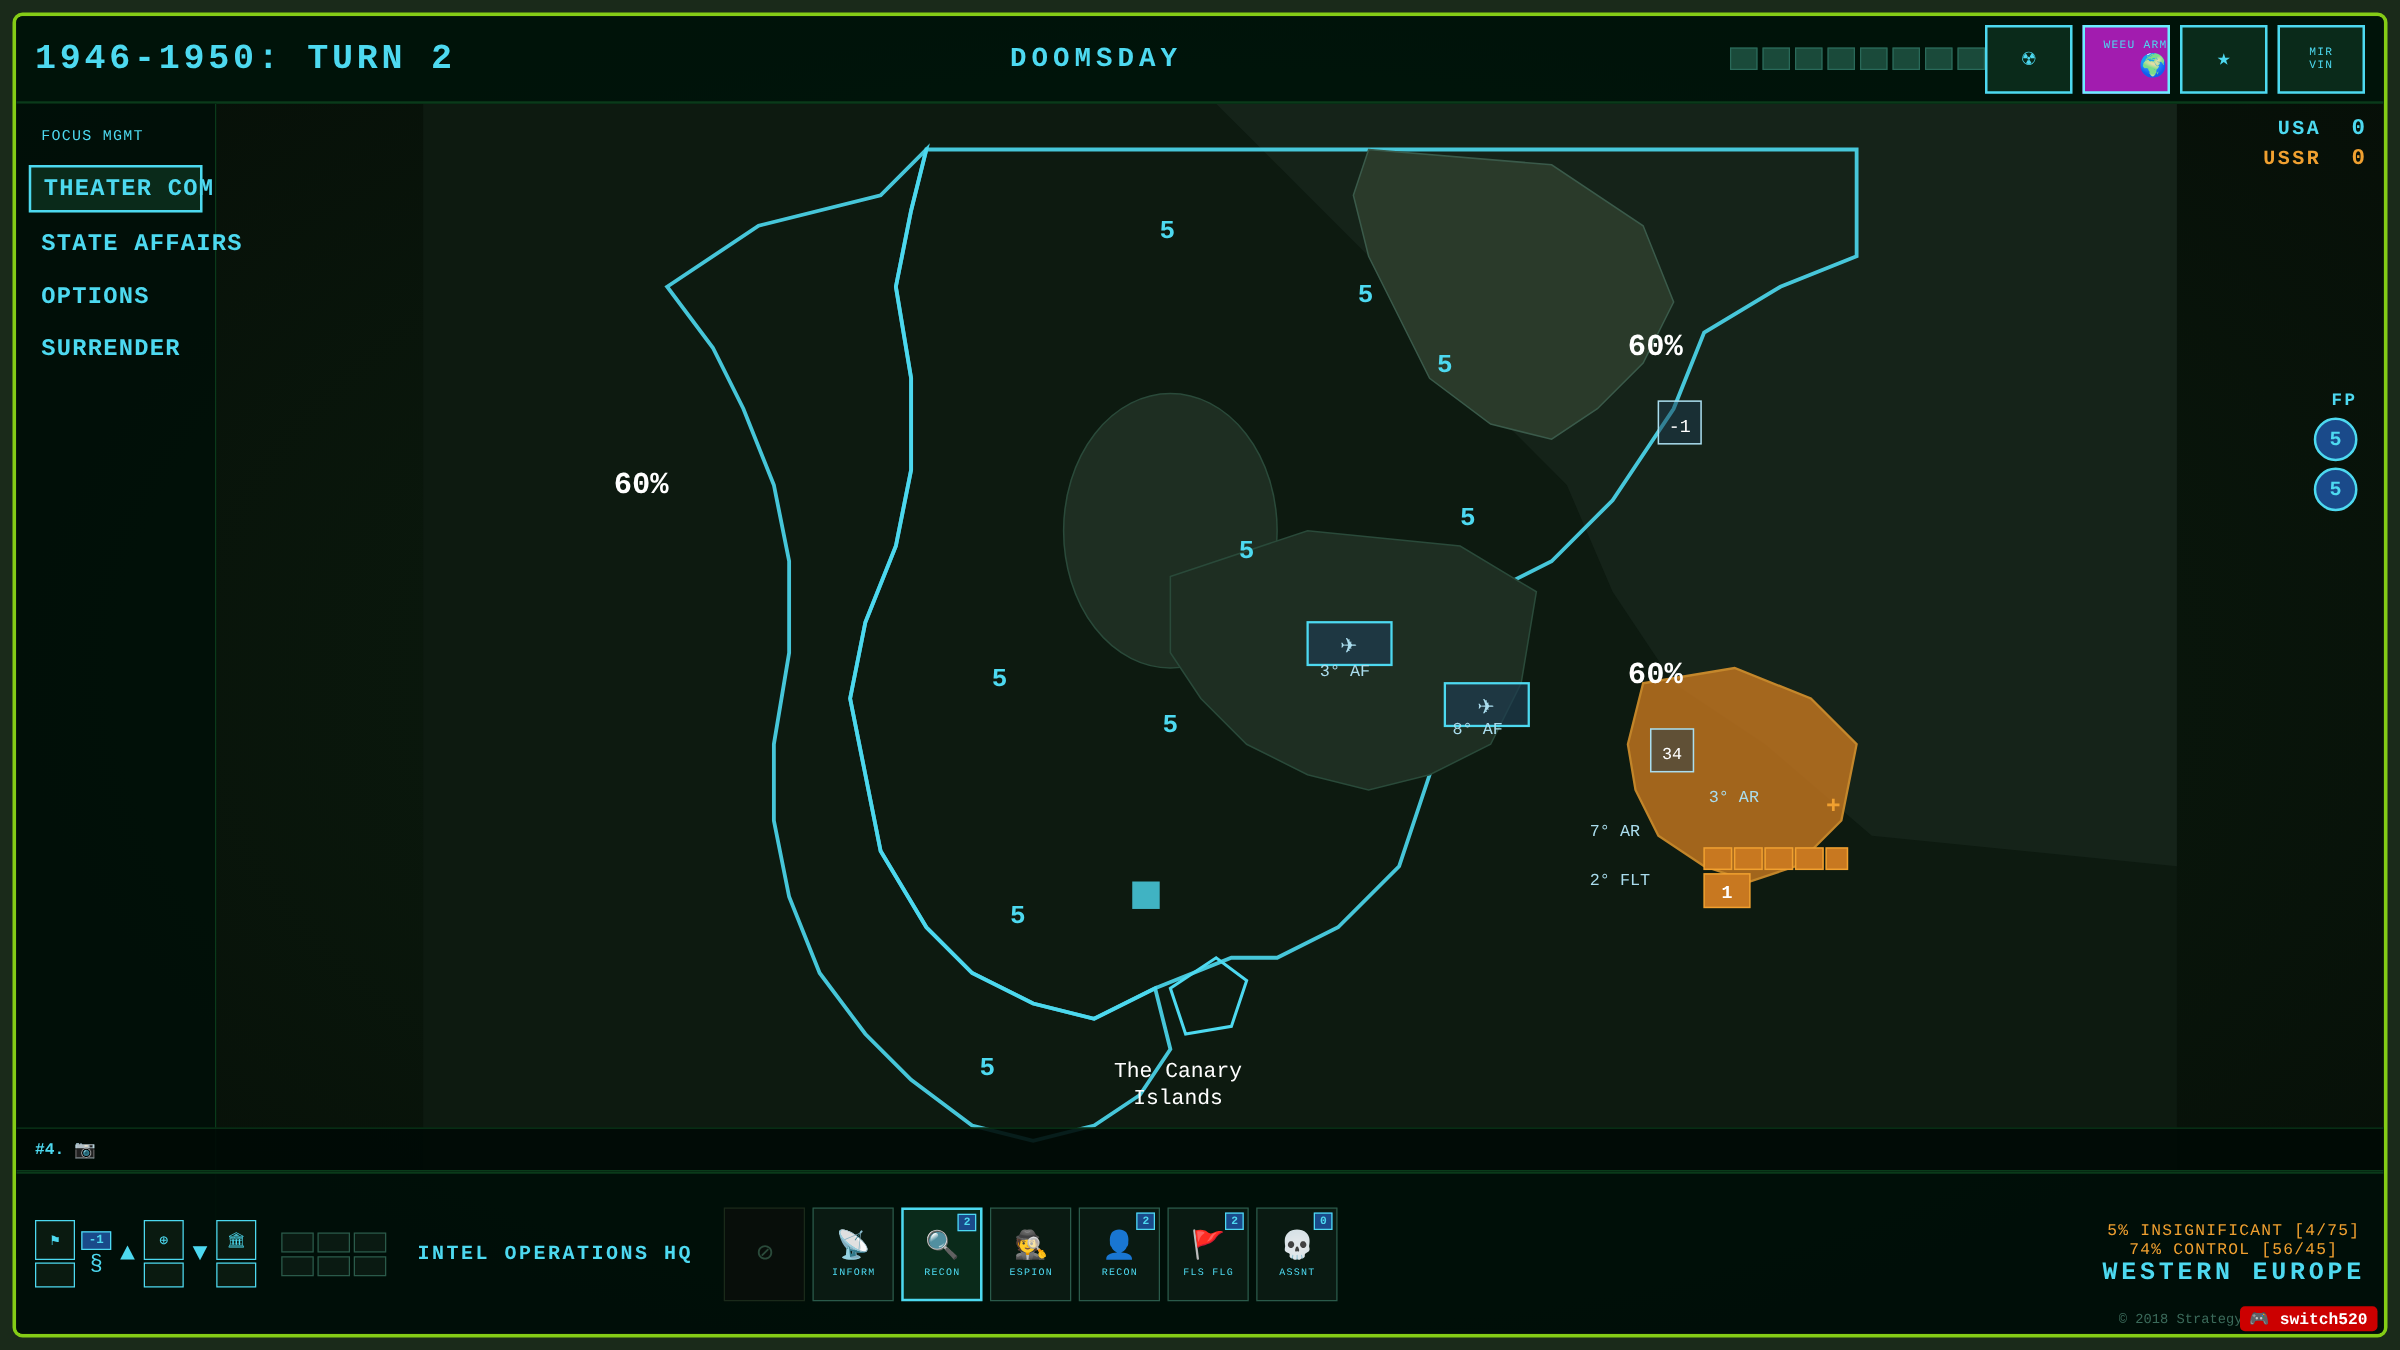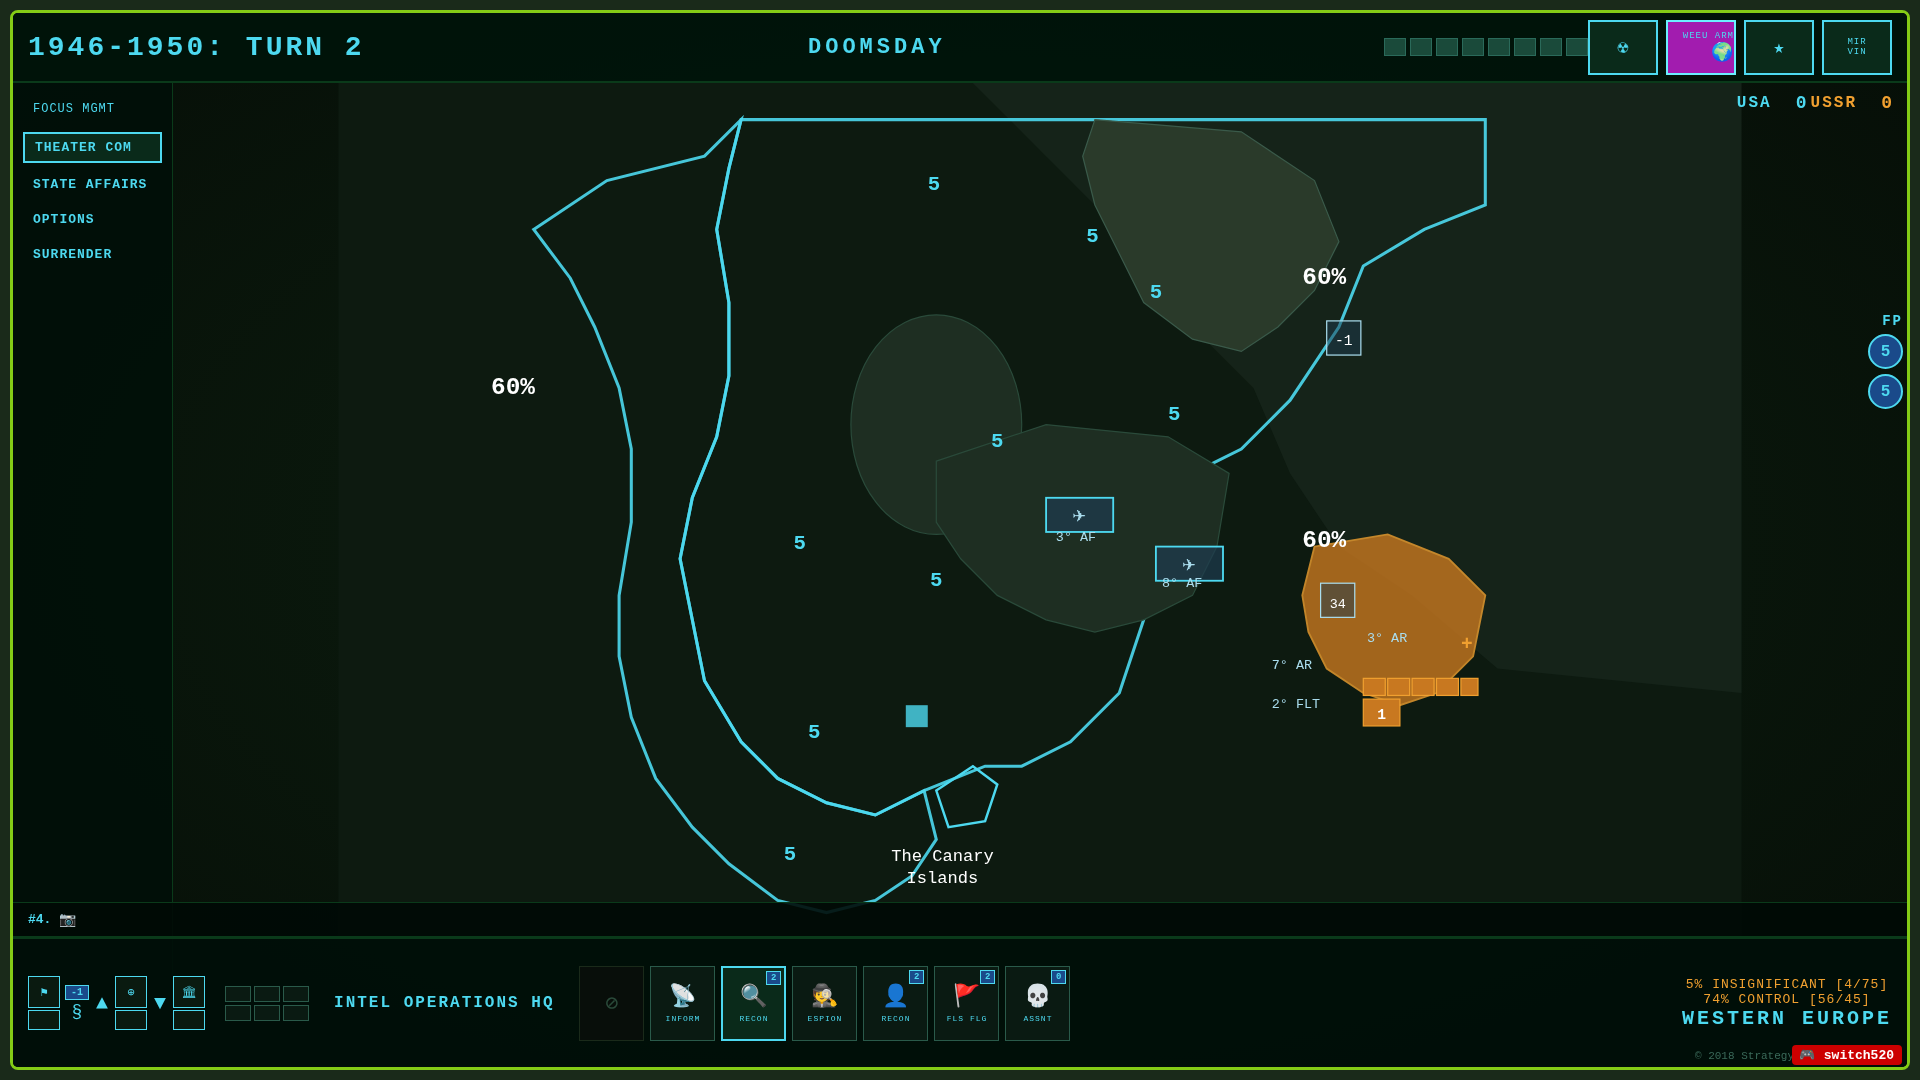--- a/index.html
+++ b/index.html
@@ -130,21 +130,21 @@
       border-right: 1px solid #0a3a1a;
       z-index: 10;
       padding: 15px 10px;
       display: flex;
       flex-direction: column;
       gap: 8px;
     }
 
     .sidebar-item {
       color: #4dd9f0;
-      font-size: 13px;
+      font-size: 19px;
       font-weight: bold;
       letter-spacing: 1px;
       padding: 6px 10px;
       cursor: pointer;
       white-space: nowrap;
     }
 
     .sidebar-item.active {
       border: 2px solid #4dd9f0;
       background: #0a2a1a;
@@ -158,21 +158,21 @@
       margin-bottom: 4px;
     }
 
     
     .score-panel {
       position: absolute;
       top: 80px;
       right: 15px;
       z-index: 10;
       display: flex;
-      flex-direction: row;
+      flex-direction: column;
       gap: 4px;
     }
 
     .score-row {
       display: flex;
       align-items: center;
       gap: 15px;
       justify-content: flex-end;
     }
 
@@ -195,21 +195,21 @@
       color: #f0a030;
     }
 
     .score-value.ussr {
       color: #f0a030;
     }
 
     
     .fp-panel {
       position: absolute;
-      right: 4px;
+      right: 21px;
       top: 300px;
       z-index: 10;
       display: flex;
       flex-direction: column;
       align-items: flex-end;
       gap: 5px;
     }
 
     .fp-label {
       color: #4dd9f0;

